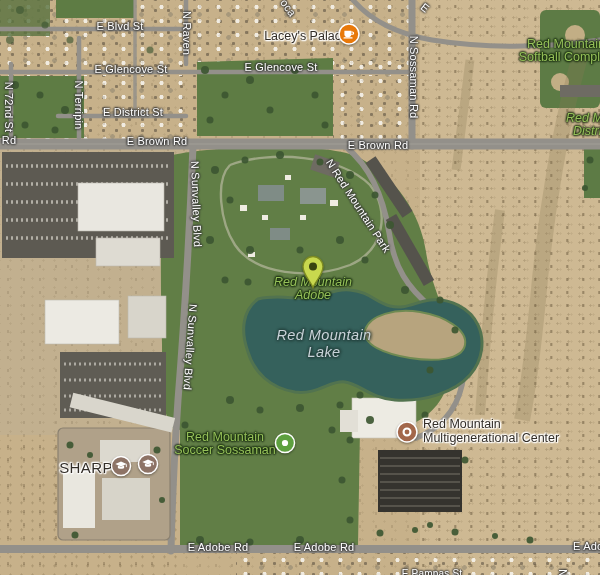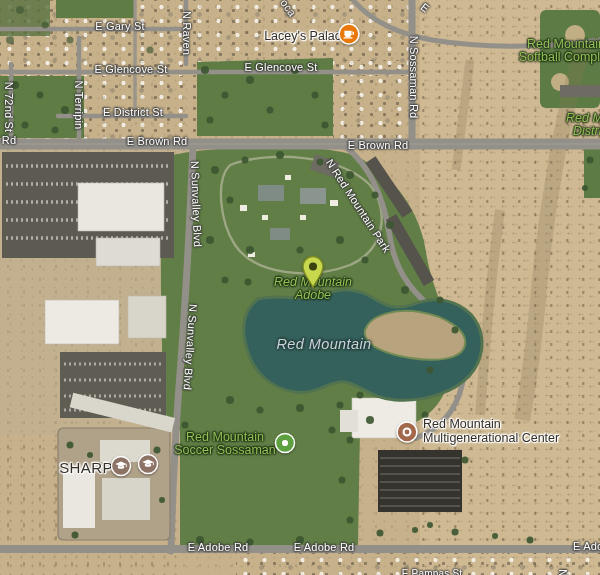--- a/index.html
+++ b/index.html
@@ -251,21 +251,21 @@
       <circle cx="20" cy="10" r="4" opacity=".7"></circle>
         <circle cx="45" cy="25" r="3.5" opacity=".7"></circle>
       <circle cx="70" cy="40" r="3.5" opacity=".7"></circle>
         <circle cx="10" cy="40" r="4" opacity=".7"></circle>
       <circle cx="150" cy="50" r="3.5" opacity=".7"></circle>
         <circle cx="590" cy="160" r="3.5"></circle>
         <circle cx="585" cy="188" r="3"></circle>
     </g>
   </svg>
 
-  <div class="lbl road" style="left:120px;top:26px">E Gary St</div>
+  <div class="lbl road" style="left:120px;top:26px">E Blvd St</div>
   <div class="lbl road" style="left:131px;top:69px">E Glencove St</div>
   <div class="lbl road" style="left:281px;top:67px">E Glencove St</div>
   <div class="lbl road" style="left:133px;top:112px">E District St</div>
   <div class="lbl road" style="left:157px;top:141px">E Brown Rd</div>
   <div class="lbl road" style="left:378px;top:145px">E Brown Rd</div>
   <div class="lbl road" style="left:9px;top:140px">Rd</div>
   <div class="lbl road" style="left:218px;top:547px">E Adobe Rd</div>
   <div class="lbl road" style="left:324px;top:547px">E Adobe Rd</div>
   <div class="lbl road anchor-left" style="left:573px;top:546px">E Adobe Rd</div>
   <div class="lbl road" style="left:186px;top:33px;--r:90deg">N Raven</div>
@@ -299,20 +299,21 @@
     <div>Red Mountain</div>
     <div>Adobe</div>
   </div>
   <div class="lbl park two" style="left:225px;top:444px">
     <div>Red Mountain</div>
     <div>Soccer Sossaman</div>
   </div>
 
   <div class="lbl water two" style="left:324px;top:344px">
     <div>Red Mountain</div>
+    <div>Lake</div>
   </div>
 
   <svg class="icn" style="left:349px;top:34px" width="23" height="23" viewBox="0 0 24 24">
     <circle cx="12" cy="12" r="10.4" stroke="#fff" stroke-width="1.6" fill="#e8790a"></circle>
     <g fill="#fff">
       <path d="M7.2,8.6 h7.2 v3.6 a3.6,3.2 0 0 1 -7.2,0 Z"></path>
       <path d="M14.2,9.3 h1.4 a1.8,1.8 0 0 1 0,3.6 h-1.4 v-1.2 h1.3 a0.6,0.6 0 0 0 0,-1.2 h-1.3 Z"></path>
       <rect x="6.2" y="15.4" width="9.6" height="1.4" rx="0.7"></rect>
     </g>
   </svg>

